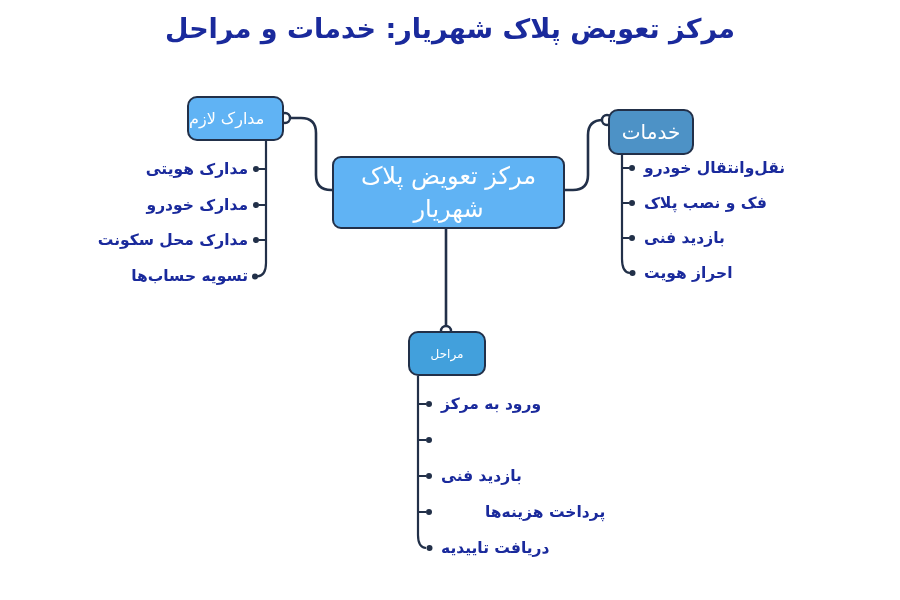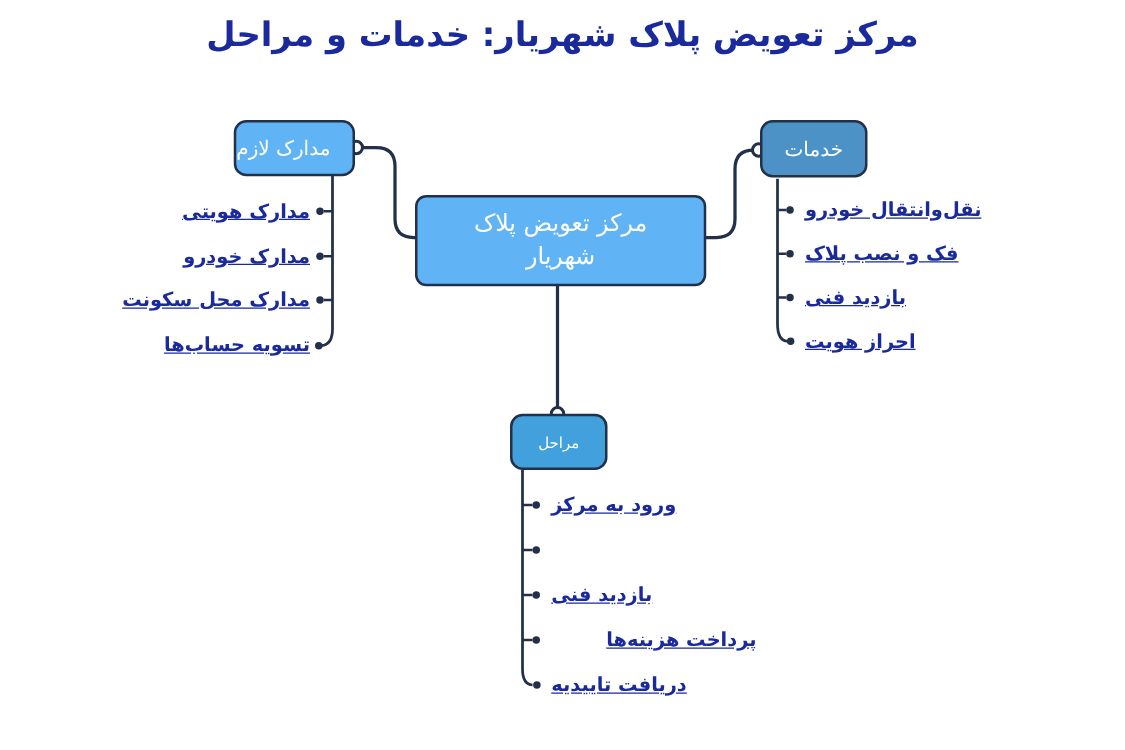--- a/index.html
+++ b/index.html
@@ -23,38 +23,38 @@
   .dot { fill:var(--line,#223049); }
   .node {
     position:absolute; box-sizing:border-box;
     border:2.5px solid var(--node-border,#223049);
     display:flex; align-items:center; justify-content:center;
     direction:rtl; text-align:center; color:var(--node-text,#ffffff);
   }
   .node-center {
     left:332px; top:156px; width:233px; height:73px;
     background:var(--center-fill,#60b3f4); border-radius:9px;
-    font-size:19px; line-height:1.35;
+    font-size:24px; line-height:1.35;
   }
   .node-docs {
     left:187px; top:96px; width:97px; height:45px;
     background:var(--documents-fill,#60b3f4); border-radius:10px; font-size:16px;justify-content:flex-end;
   }
   .node-services {
-    left:608px; top:96px; width:86px; height:46px;
-    background:var(--services-fill,#4d92c6); border-radius:10px; font-size:16px;
+    left:608px; top:109px; width:86px; height:46px;
+    background:var(--services-fill,#4d92c6); border-radius:10px; font-size:20px;
   }
   .node-steps {
     left:408px; top:331px; width:78px; height:45px;
     background:var(--steps-fill,#42a0dc); border-radius:10px; font-size:12px;
   }
   .item {
     position:absolute; direction:rtl; white-space:nowrap;
     font-size:15.5px; font-weight:bold; color:var(--item-text,#1a2a9c);
-    height:22px; line-height:22px;text-decoration:underline;
+    height:22px; line-height:22px;
   }
 </style>
 </head>
 <body>
 
 <div class="canvas">
 
   <div class="title">مرکز تعویض پلاک شهریار: خدمات و مراحل</div>
 
   <svg class="wires" viewBox="0 0 900 600">

